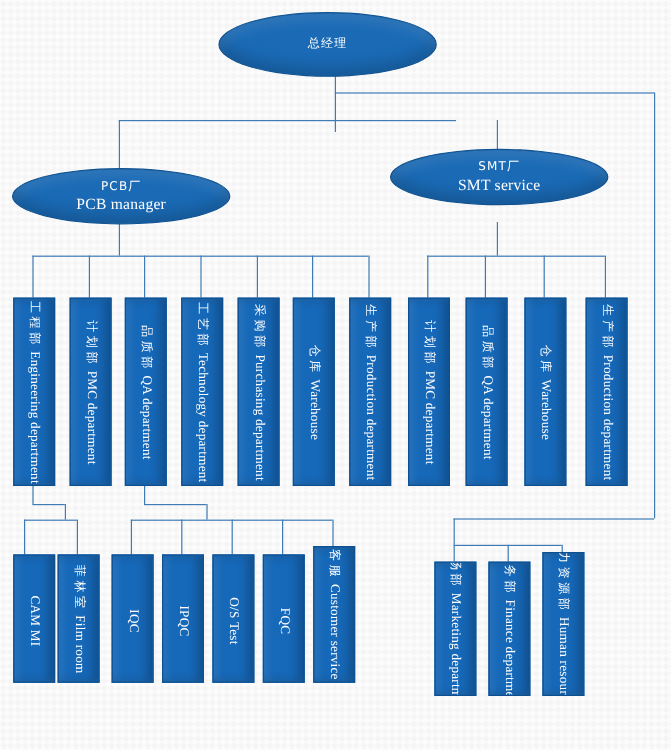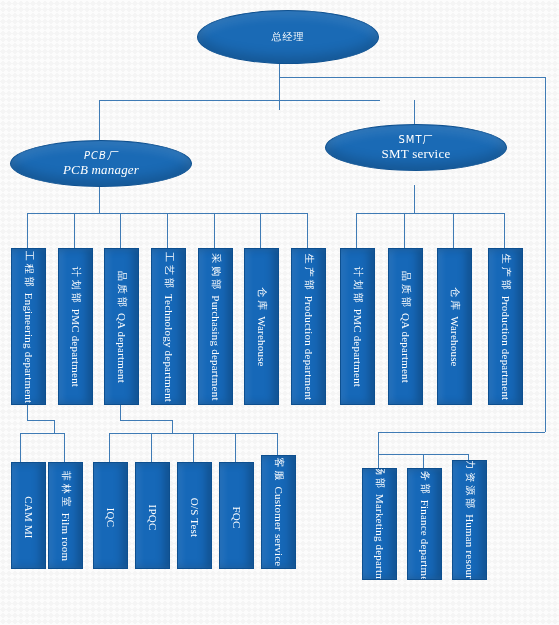--- a/index.html
+++ b/index.html
@@ -52,22 +52,22 @@
   }
   .ellipse .cn {
     font-size: 10px;
     font-family: "DejaVu Sans", sans-serif;
     letter-spacing: 1px;
   }
   .ellipse .en {
     font-size: 13px;
     letter-spacing: 0.2px;
   }
-  #node-gm { left: 197px; top: 10px; width: 180px; height: 52px; }
-  #node-pcb { left: 10px; top: 140px; width: 180px; height: 45px; font-style: italic; }
+  #node-gm { left: 182px; top: 10px; width: 180px; height: 52px; }
+  #node-pcb { left: 10px; top: 140px; width: 180px; height: 45px; }
   #node-smt { left: 325px; top: 124px; width: 180px; height: 45px; }
 
   
   .vbox {
     position: absolute;
     background: #1668b8;
     border: 1px solid #0d4f8f;
     box-shadow: inset -5px 0 8px rgba(0,0,0,0.22),
                 inset 4px 0 6px rgba(255,255,255,0.08);
     color: #ffffff;

